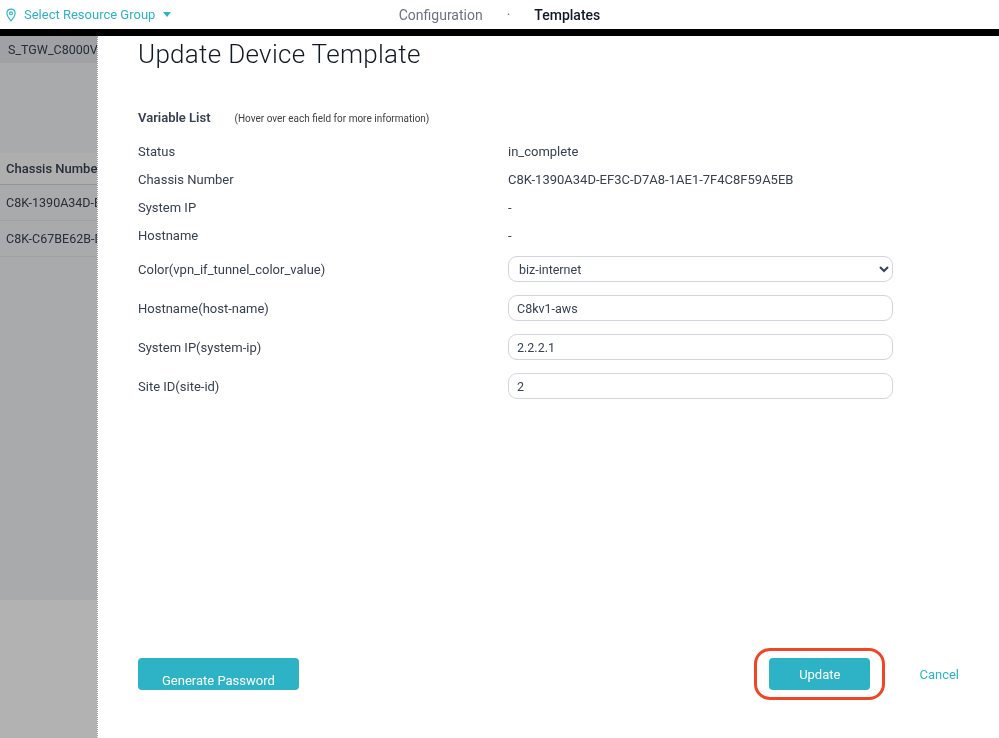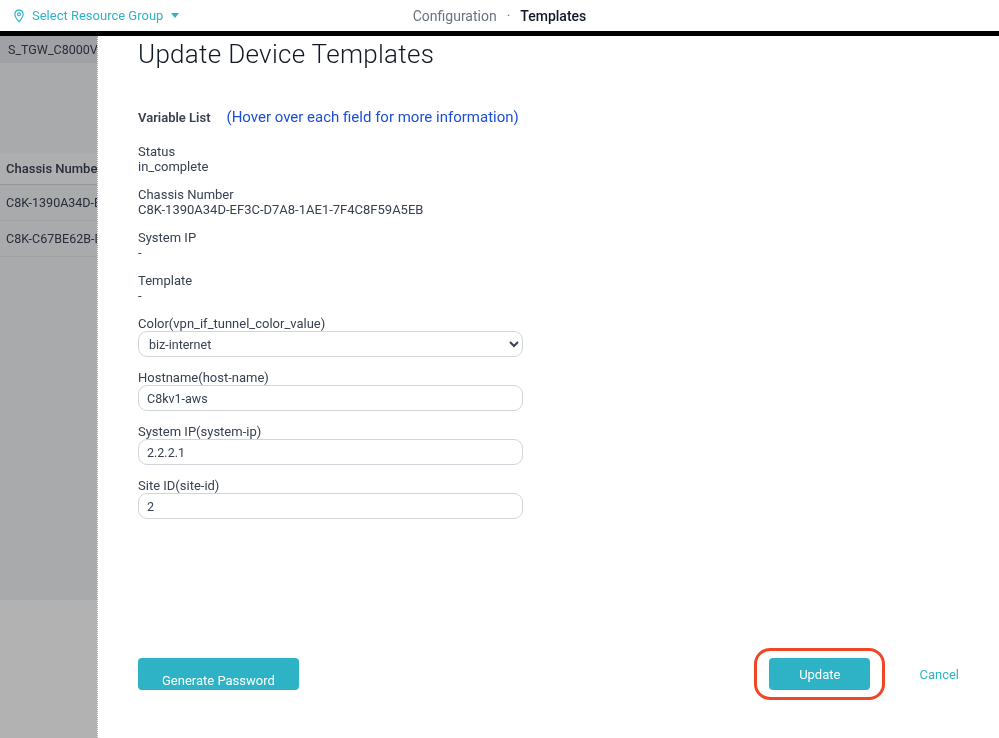--- a/index.html
+++ b/index.html
@@ -3,22 +3,22 @@
 <meta charset="utf-8">
 <style>
   * { box-sizing: border-box; margin: 0; padding: 0; font-family: -apple-system, BlinkMacSystemFont, "Segoe UI", Roboto, Helvetica, Arial, sans-serif; }
   body { width: 999px; height: 738px; overflow: hidden; background: #fff; position: relative; }
 
   
   .topbar {
     height: 36px;
     display: flex;
     align-items: center;
-    border-bottom: 5px solid #000000;
-    padding: 0 12px;
+    border-bottom: 7px solid #000000;
+    padding: 0 4px;
     font-size: 13px;
     color: #4b5563;
   }
   .resource-group {
     display: flex;
     align-items: center;
     gap: 6px;
     color: #2db3c5;
     cursor: pointer;
   }
@@ -29,21 +29,21 @@
     border-right: 4px solid transparent;
     border-top: 5px solid #2db3c5;
     margin-left: 2px;
   }
   .breadcrumb {
     position: absolute;
     left: 50%;
     transform: translateX(-50%);
     display: flex;
     align-items: flex-end;
-    gap: 10px;
+    gap: 24px;
     font-size: 14px;
     color: #6b7280;
   }
   .breadcrumb .sep { color: #6b7280; }
   .breadcrumb .current { color: #111827; font-weight: 500; }
 
   
   .bg-layer {
     position: absolute;
     top: 36px; left: 0;
@@ -109,34 +109,33 @@
     margin-bottom: 38px;
     
     position: relative;
   }
   .variable-list-label {
     font-size: 13px;
     font-weight: 600;
     color: #374151;
   }
   .variable-list-hint {
-    font-size: 15px;
+    font-size: 10px;
     font-weight: 400;
-    color: #1d4ed8;
-    margin-left: 12px;
+    color: #404040;
+    margin-left: 20px;
   }
 
   .form-rows { margin-top: 18px; }
   .row {
     display: flex;
-    align-items: flex-start;
+    align-items: center;
     margin-bottom: 13px;
     font-size: 13px;
     color: #374151;
-    flex-direction: column;
   }
   .row .lbl {
     width: 370px;
     flex-shrink: 0;
   }
   .row .val-static {
     color: #374151;
   }
   .row select,
   .row input[type="text"] {
@@ -222,42 +221,42 @@
 <div class="bg-layer">
   <div class="bg-tag">S_TGW_C8000V</div>
   <div class="bg-spacer"></div>
   <div class="bg-head">Chassis Number</div>
   <div class="bg-cell">C8K-1390A34D-EF36</div>
   <div class="bg-cell">C8K-C67BE62B-D929</div>
 </div>
 <div class="dimmer"></div>
 
 <div class="panel">
-  <h1 class="panel-title">Update Device Templates</h1>
+  <h1 class="panel-title">Update Device Template</h1>
 
   <div>
     <span class="variable-list-label">Variable List</span>
     <span class="variable-list-hint">(Hover over each field for more information)</span>
   </div>
 
   <div class="form-rows">
     <div class="row">
       <div class="lbl">Status</div>
       <div class="val-static">in_complete</div>
     </div>
     <div class="row">
       <div class="lbl">Chassis Number</div>
       <div class="val-static">C8K-1390A34D-EF3C-D7A8-1AE1-7F4C8F59A5EB</div>
     </div>
     <div class="row">
       <div class="lbl">System IP</div>
       <div class="val-static">-</div>
     </div>
     <div class="row">
-      <div class="lbl">Template</div>
+      <div class="lbl">Hostname</div>
       <div class="val-static">-</div>
     </div>
 
     <div class="row">
       <div class="lbl">Color(vpn_if_tunnel_color_value)</div>
       <select>
         <option>biz-internet</option>
       </select>
     </div>
 

